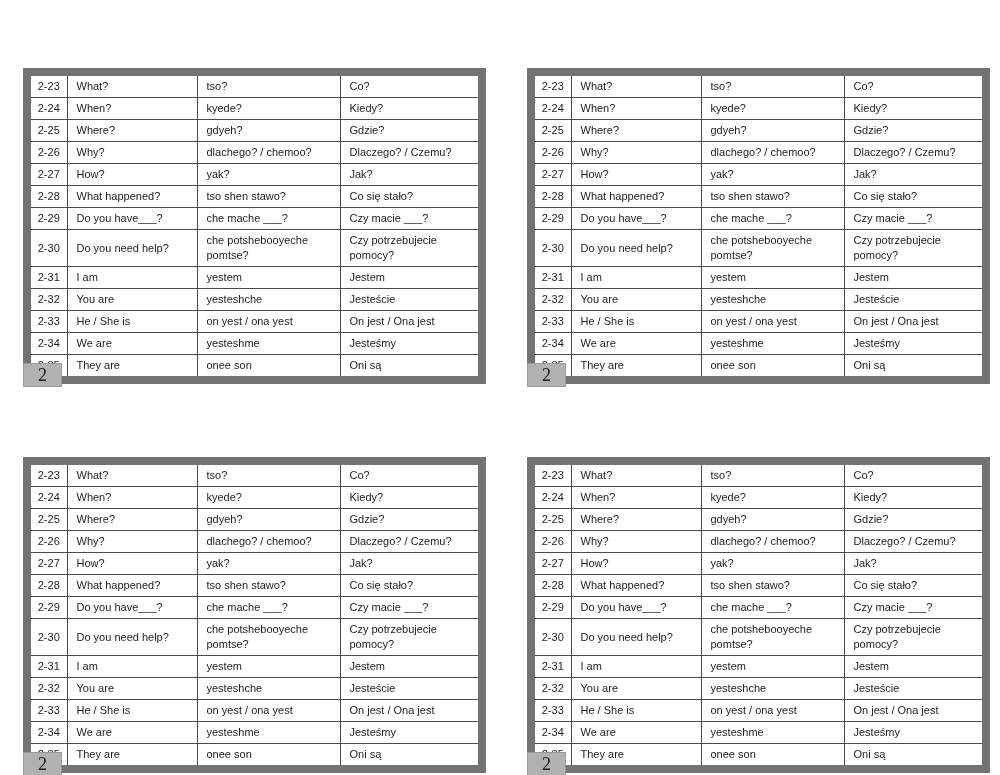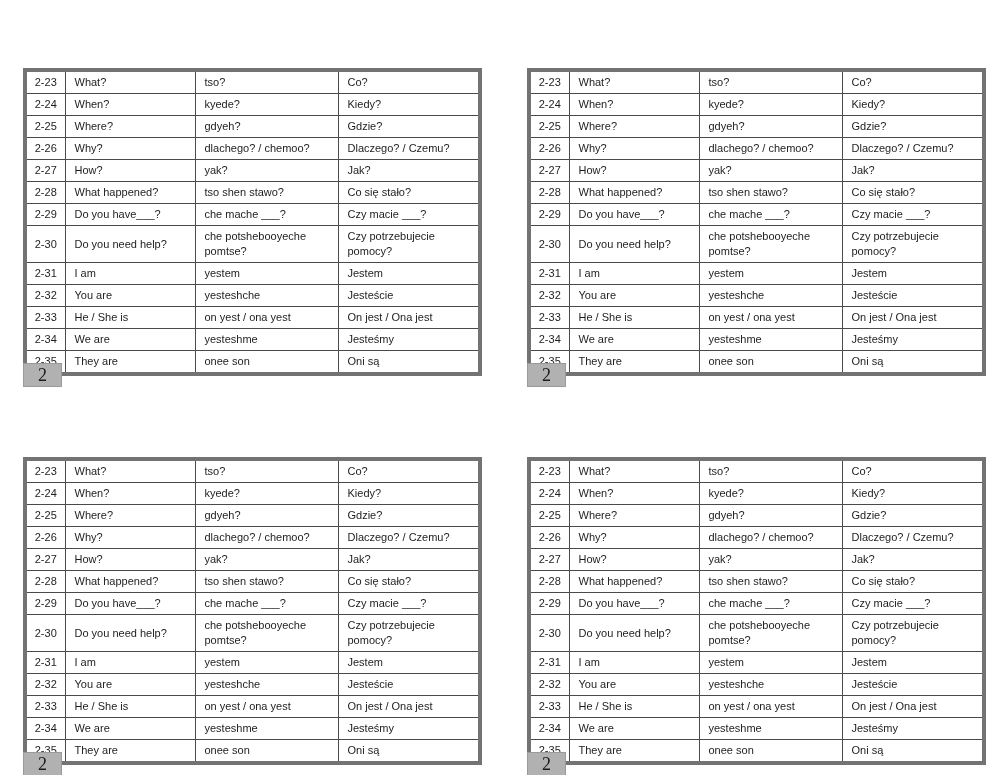--- a/index.html
+++ b/index.html
@@ -22,21 +22,21 @@
   }
   .q-tl { left: 23px; top: 68px; }
   .q-tr { left: 527px; top: 68px; }
   .q-bl { left: 23px; top: 457px; }
   .q-br { left: 527px; top: 457px; }
 
   table.phrase-table {
     border-collapse: collapse;
     table-layout: fixed;
     width: 455px;
-    border: 4px solid #737373;
+    border: 8px solid #737373;
   }
   table.phrase-table td {
     border: 1px solid #4a4a4a;
     font-size: 11px;
     line-height: 15px;
     color: #1d1d1d;
     padding: 3px 6px 3px 9px;
     vertical-align: middle;
     word-wrap: break-word;
     height: 15px;

